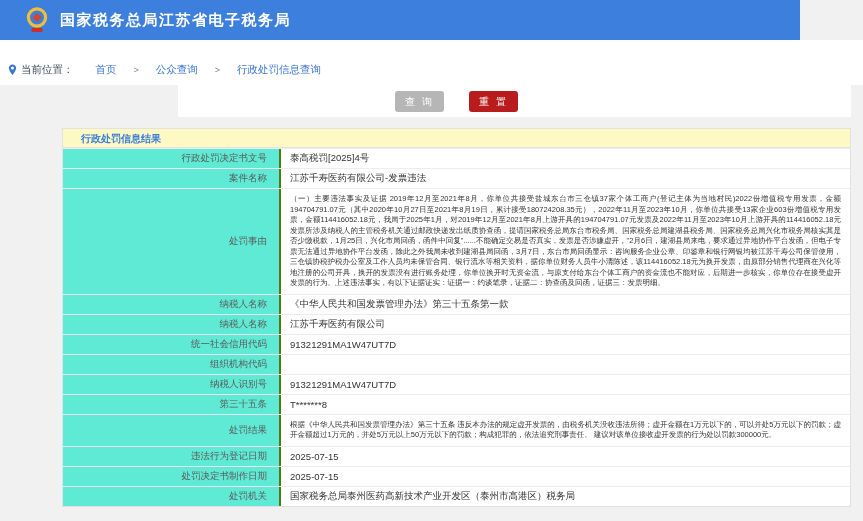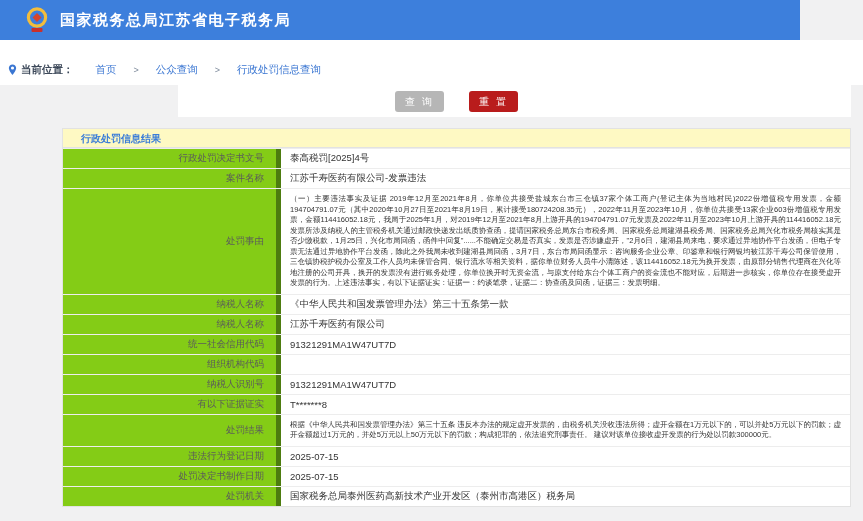--- a/index.html
+++ b/index.html
@@ -10,42 +10,42 @@
   
   .topbar { position:absolute; top:0; left:0; width:800px; height:40px;
     background:#3d7fdc; display:flex; align-items:center; padding-left:24px; }
   .logo { width:26px; height:28px; display:inline-flex; align-items:center; justify-content:center; }
   .app-title { color:#ffffff; font-size:15px; font-weight:bold; letter-spacing:1.5px; margin-left:10px; }
 
   
   .white-band { position:absolute; top:40px; left:0; width:863px; height:45px; background:#ffffff; }
   .breadcrumb { position:absolute; left:8px; top:23px; display:flex; align-items:center; font-size:10.5px; }
   .pin { display:inline-flex; margin-right:4px; }
-  .bc-label { color:#3c4859; font-weight:bold; margin-right:6px; }
+  .bc-label { color:#3c4859; font-weight:normal; margin-right:6px; }
   .bc-link { color:#3a76d2; text-decoration:none; cursor:pointer; margin:0 16px; }
   .bc-sep { color:#7d8a9b; margin:0 1px; font-size:9px; }
 
   
   .query-box { position:absolute; top:85px; left:178px; width:673px; height:32px; background:#ffffff; }
   .button-strip { position:absolute; top:89px; left:62px; width:789px; height:24px;
     display:flex; justify-content:center; align-items:center; gap:25px; }
   .btn { border:none; border-radius:3px; color:#fff; font-size:10px; letter-spacing:2px;
     width:49px; height:21px; line-height:21px; text-align:center; cursor:pointer;
     font-family:"Liberation Sans","DejaVu Sans",sans-serif; }
   .btn-query { background:#b6b6b6; }
   .btn-reset { background:#b91c1c; }
 
   
   .panel { position:absolute; top:128px; left:62px; width:789px; background:#ffffff;
     border:1px solid #e2e2e2; }
   .panel-header { height:19px; line-height:19px; background:#fef9c3; border-bottom:1px solid #e2e2e2;
     color:#3b7dd8; font-size:10px; font-weight:bold; padding-left:18px; }
   .row { display:flex; border-top:1px solid #ededed; }
   .row:first-of-type { border-top:none; }
-  .row .th { width:218px; min-height:19px; background:#84cc16; border-right:5px solid #4d7c0f;
+  .row .th { width:218px; min-height:19px; background:#5eead4; border-right:2px solid #4d7c0f;
     display:flex; align-items:center; justify-content:flex-end; padding:2px 12px;
     color:#5b5b5b; font-size:9.5px; }
   .row .td { flex:1; min-height:19px; display:flex; align-items:center; padding:2px 9px;
     color:#333333; font-size:9.5px; }
   .row.tall .td { padding:5px 9px; }
   .longtext { font-size:7.5px; line-height:10.5px; color:#333; text-align:justify; }
 </style>
 </head>
 <body>
 
@@ -123,21 +123,21 @@
       <div class="th">组织机构代码</div>
       <div class="td"></div>
     </div>
 
     <div class="row">
       <div class="th">纳税人识别号</div>
       <div class="td">91321291MA1W47UT7D</div>
     </div>
 
     <div class="row">
-      <div class="th">有以下证据证实</div>
+      <div class="th">第三十五条</div>
       <div class="td">T*******8</div>
     </div>
 
 
     <div class="row tall">
       <div class="th">处罚结果</div>
       <div class="td">
         <span class="longtext">根据《中华人民共和国发票管理办法》第三十五条 违反本办法的规定虚开发票的，由税务机关没收违法所得；虚开金额在1万元以下的，可以并处5万元以下的罚款；虚开金额超过1万元的，并处5万元以上50万元以下的罚款；构成犯罪的，依法追究刑事责任。 建议对该单位接收虚开发票的行为处以罚款300000元。</span>
       </div>
     </div>

